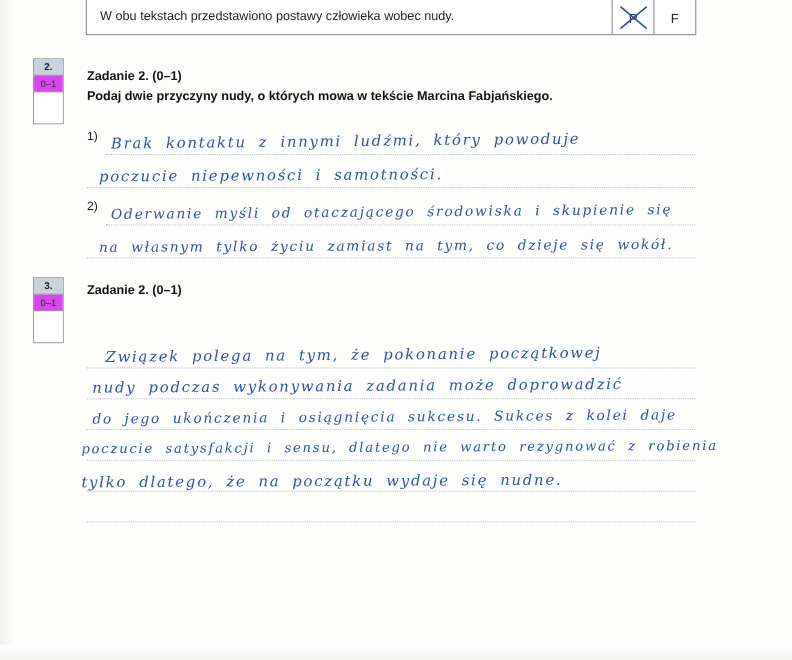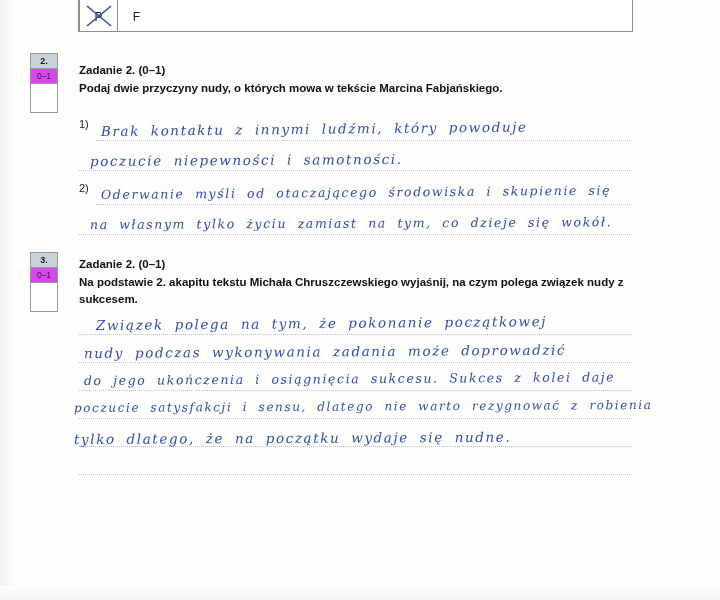--- a/index.html
+++ b/index.html
@@ -157,20 +157,21 @@
   }
 </style>
 </head>
 <body>
 
 <div class="page">
 
   <div class="edge-left"></div>
 
   <div class="statement-row">
+    <div class="statement-text">W obu tekstach przedstawiono postawy człowieka wobec nudy.</div>
     <div class="pf-cell">
       <span class="pf-letter">P</span>
       <svg class="pf-cross" viewBox="0 0 38 26" preserveAspectRatio="none">
         <line x1="7" y1="3" x2="31" y2="23" stroke="#2f4fa8" stroke-width="1.6"></line>
         <line x1="31" y1="3" x2="7" y2="23" stroke="#2f4fa8" stroke-width="1.6"></line>
       </svg>
     </div>
     <div class="pf-cell">
       <span class="pf-letter">F</span>
     </div>
@@ -198,21 +199,20 @@
   <div class="hw small" style="left:101px; top:187px; transform:rotate(-0.5deg);">Oderwanie myśli od otaczającego środowiska i skupienie się</div>
   <div class="hw small" style="left:90px; top:217px; transform:rotate(-0.3deg);">na własnym tylko życiu zamiast na tym, co dzieje się wokół.</div>
 
   <div class="task-num-box" style="left:30px; top:252px;">
     <div class="task-num-top">3.</div>
     <div class="task-num-mid">0–1</div>
     <div class="task-num-blank"></div>
   </div>
 
   <div class="task-heading" style="left:79px; top:256px;">Zadanie 2. (0–1)</div>
-  <div class="task-prompt" style="left:79px; top:274px;">Na podstawie 2. akapitu tekstu Michała Chruszczewskiego wyjaśnij, na czym polega związek nudy z sukcesem.</div>
 
   <div class="ans-line" style="left:79px; top:334px; width:553px;"></div>
   <div class="ans-line" style="left:79px; top:362px; width:553px;"></div>
   <div class="ans-line" style="left:79px; top:390px; width:553px;"></div>
   <div class="ans-line" style="left:79px; top:418px; width:553px;"></div>
   <div class="ans-line" style="left:79px; top:446px; width:553px;"></div>
   <div class="ans-line" style="left:79px; top:474px; width:553px;"></div>
 
   <div class="hw" style="left:96px; top:317px; transform:rotate(-0.5deg);">Związek polega na tym, że pokonanie początkowej</div>
   <div class="hw" style="left:84px; top:345px; transform:rotate(-0.4deg);">nudy podczas wykonywania zadania może doprowadzić</div>

